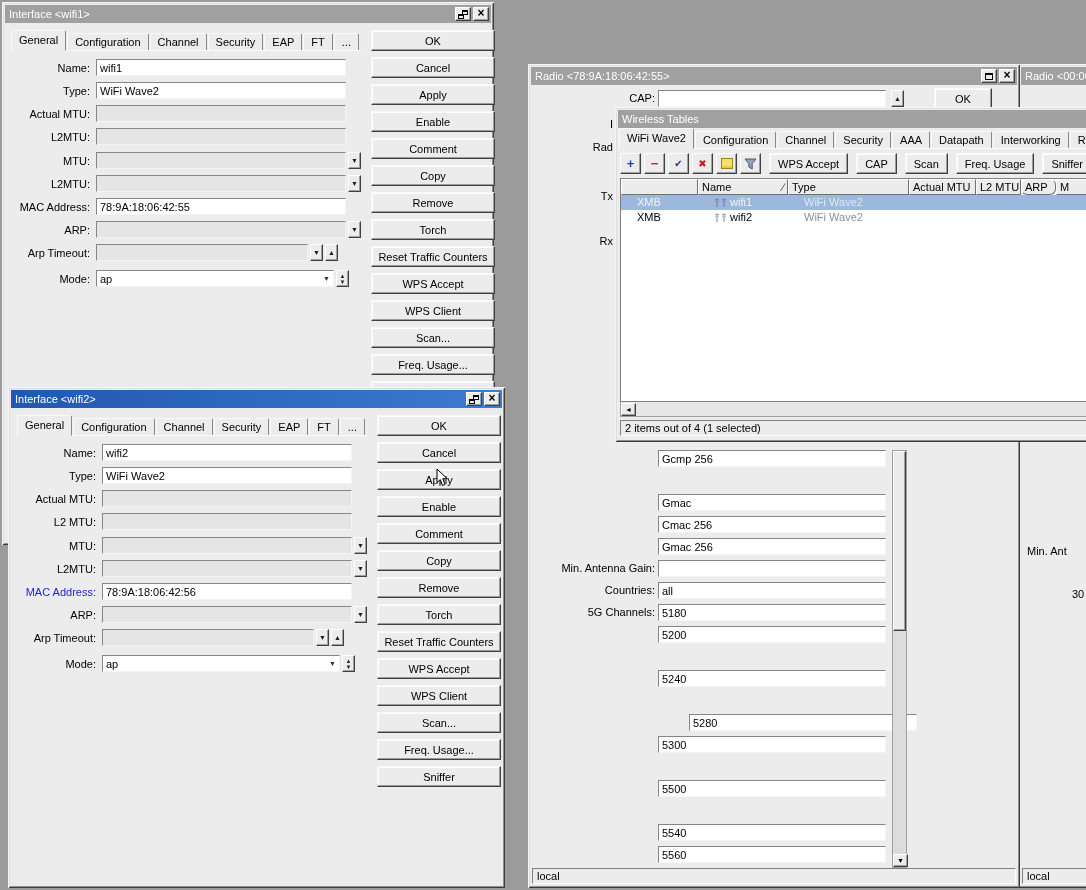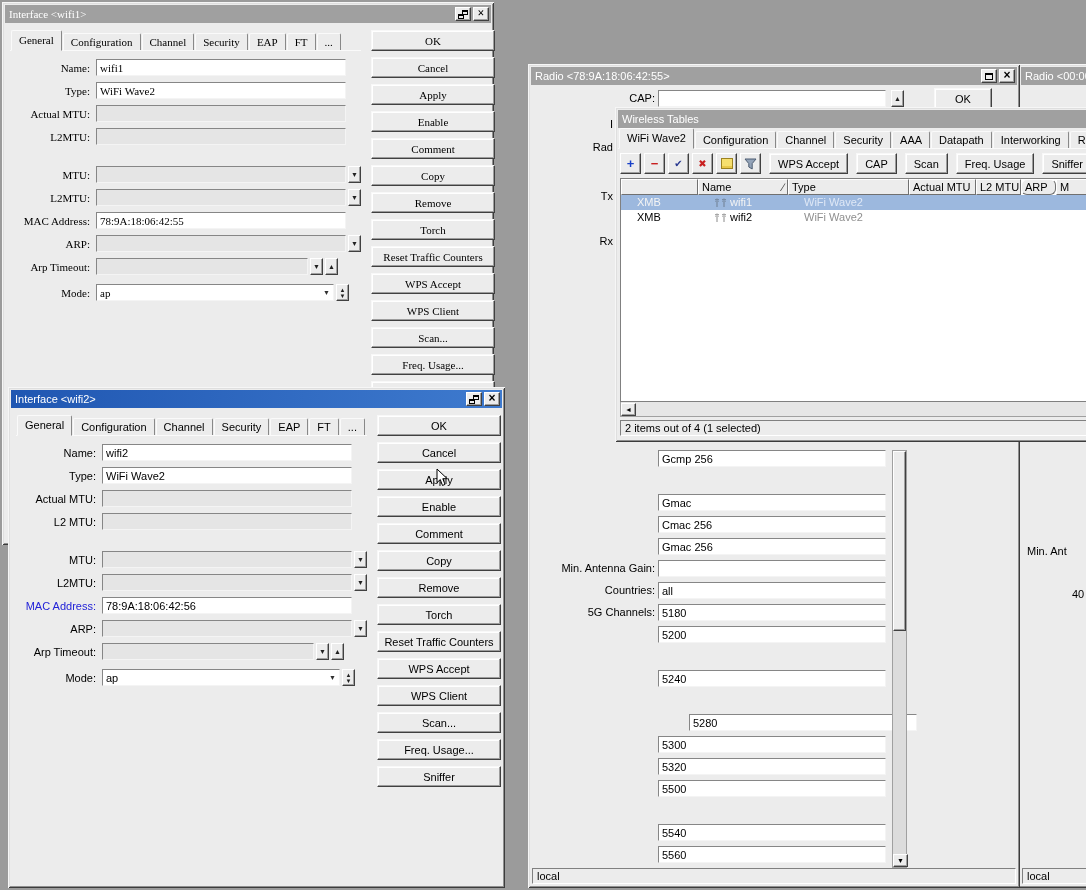--- a/index.html
+++ b/index.html
@@ -34,21 +34,21 @@
          border-color:#fafafa #888 #ececec #fafafa; border-radius:2px 2px 0 0;
          margin-right:1px; position:relative; z-index:1; white-space:nowrap; }
   .tab.sel { height:21px; line-height:19px; z-index:3; }
   .tabstrip::after { content:""; position:absolute; left:0; right:0; bottom:0; height:1px;
                      background:#fafafa; z-index:2; }
 
   .dlg-body { display:flex; align-items:flex-start; margin-top:7px; padding:0 5px; }
   .form-col { flex:1; }
   .form { margin-top:8px; }
   .frow { display:flex; align-items:center; height:17px; margin-bottom:6px; }
-  .mt7 { margin-top:21px;justify-content:space-between; } .mt9 { margin-top:9px; }
+  .mt7 { margin-top:7px;justify-content:space-between; } .mt9 { margin-top:9px; }
   .flabel { flex:0 0 auto; width:80px; text-align:right; margin-right:6px; white-space:nowrap; }
   .flabel.mod { color:#2222d8; }
   .field { display:inline-flex; align-items:center; height:17px; background:#fff;
            border:1px solid; border-color:#868686 #f4f4f4 #f4f4f4 #868686;
            padding:0 3px; white-space:nowrap; overflow:hidden; }
   .field.disabled { background:#e5e5e5; }
   .w250 { width:250px; } .w212 { width:212px; } .w238 { width:238px; }
   .combo { justify-content:space-between; }
   .ca { font-size:7px; color:#303030; margin-left:4px; }
   .abtn { flex:0 0 auto; width:13px; height:17px; margin-left:2px; background:#ececec;
@@ -115,21 +115,21 @@
 </style>
 </head>
 <body>
 
 <div class="window" style="left:1018px;top:64px;width:160px;height:824px;z-index:0;">
   <div class="titlebar inactive-tb">
     <span class="ttext">Radio &lt;00:00</span>
   </div>
   <div class="abs-body">
     <span class="alabel" style="left:6px;top:460px;">Min. Ant</span>
-    <span class="alabel" style="left:51px;top:503px;">40</span>
+    <span class="alabel" style="left:51px;top:503px;">30</span>
     <div class="statusbar">local</div>
   </div>
 </div>
 
 <div class="window" style="left:528px;top:64px;width:492px;height:824px;z-index:1;">
   <div class="titlebar inactive-tb">
     <span class="ttext">Radio &lt;78:9A:18:06:42:55&gt;</span>
     <span class="tb-btn">
         <span class="glyph-max"></span>
       </span>
@@ -158,21 +158,20 @@
 
     <span class="alabel" style="left:0;top:499px;width:124px;">Countries:</span>
     <span class="field absfield" style="left:127px;top:497px;width:228px;">all</span>
 
     <span class="alabel" style="left:0;top:521px;width:124px;">5G Channels:</span>
     <span class="field absfield" style="left:127px;top:519px;width:228px;">5180</span>
     <span class="field absfield" style="left:127px;top:541px;width:228px;">5200</span>
     <span class="field absfield" style="left:127px;top:585px;width:228px;">5240</span>
     <span class="field absfield" style="left:127px;top:629px;width:228px;margin-left:31px;">5280</span>
     <span class="field absfield" style="left:127px;top:651px;width:228px;">5300</span>
-    <span class="field absfield" style="left:127px;top:673px;width:228px;">5320</span>
     <span class="field absfield" style="left:127px;top:695px;width:228px;">5500</span>
     <span class="field absfield" style="left:127px;top:739px;width:228px;">5540</span>
     <span class="field absfield" style="left:127px;top:761px;width:228px;">5560</span>
 
     <div class="vscroll" style="left:361px;top:365px;height:418px;">
       <div class="vthumb"></div>
       <span class="sbtn vdown">▼</span>
     </div>
 
     <div class="statusbar">local</div>
@@ -264,21 +263,21 @@
       <span class="td c-arp"></span>
       <span class="td c-m"></span>
     </div>
   </div>
   <div class="hscroll">
     <span class="sbtn">◄</span>
   </div>
   <div class="wt-status">2 items out of 4 (1 selected)</div>
 </div>
 
-<div class="window" style="left:2px;top:2px;width:492px;height:543px;z-index:3;font-family:Liberation Serif, serif;">
+<div class="window" style="left:2px;top:2px;width:492px;height:543px;z-index:3;">
   <div class="titlebar inactive-tb">
     <span class="ttext">Interface &lt;wifi1&gt;</span>
     <span class="tb-btn">
         <span class="glyph-restore">
           <i class="b1"></i>
           <i class="b2"></i>
         </span>
       </span>
     <span class="tb-btn">
         <span class="glyph-close">×</span>

